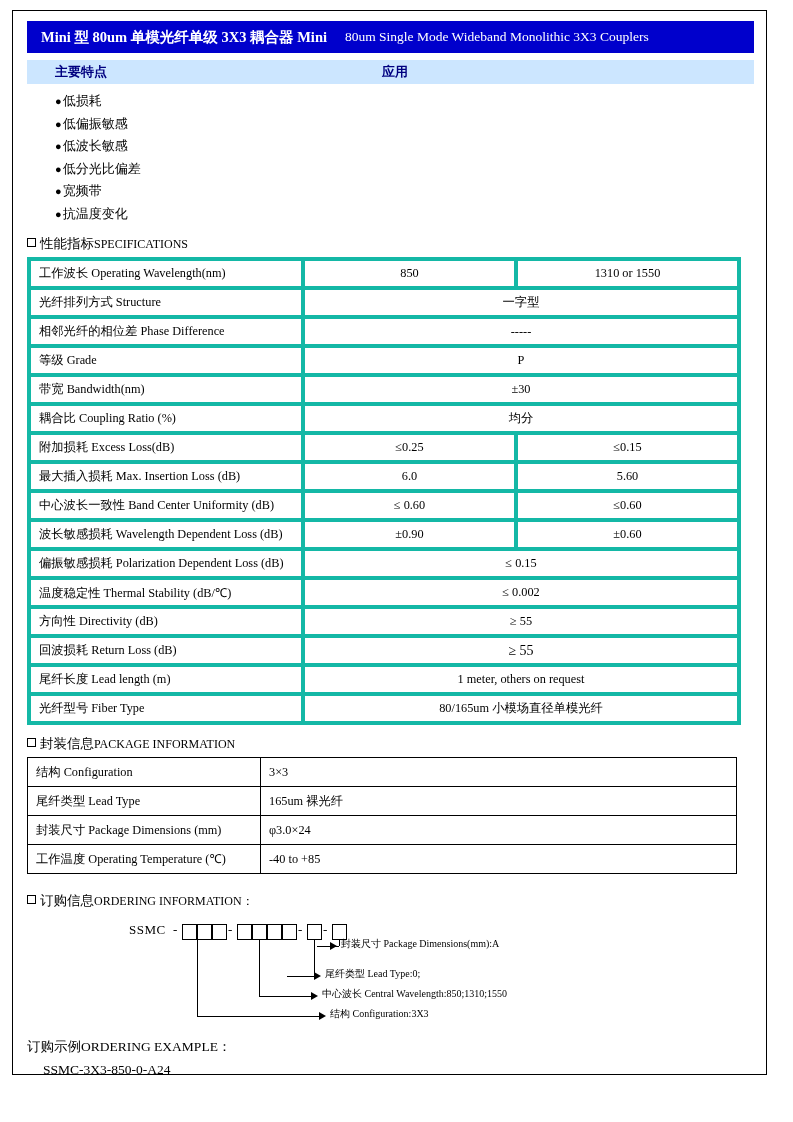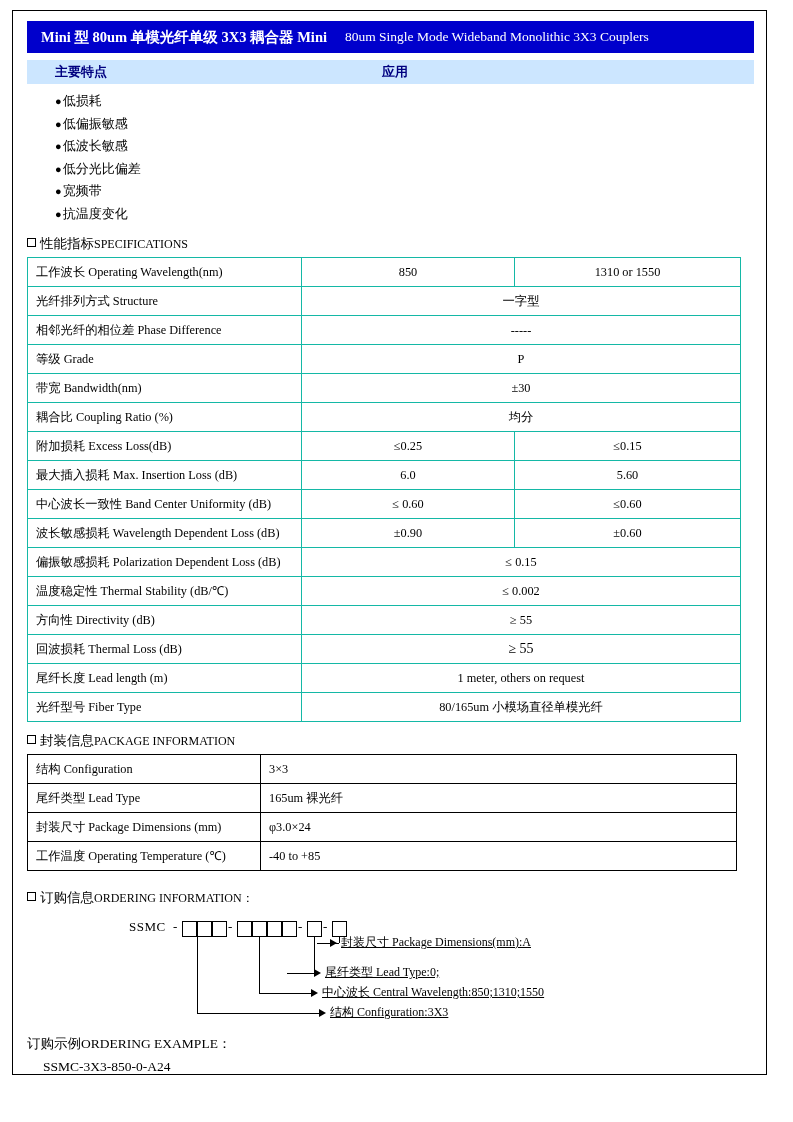--- a/index.html
+++ b/index.html
@@ -116,21 +116,21 @@
   .sec-head .cn { font-size: 13.5px; }
   .sec-head .en { font-size: 12px; }
 
   
   table.spec {
     border-collapse: collapse;
     width: 714px;
     table-layout: fixed;
   }
   table.spec td {
-    border: 1px solid #14b8a6;
+    border: 4px solid #14b8a6;
     height: 29px;
     font-size: 12.3px;
     padding: 0 8px;
     box-sizing: border-box;
     vertical-align: middle;
   }
   table.spec td.label {
     width: 274px;
     text-align: left;
   }
@@ -193,23 +193,22 @@
   .arrow {
     position: absolute;
     width: 0;
     height: 0;
     border-top: 4px solid transparent;
     border-bottom: 4px solid transparent;
     border-left: 7px solid #000;
   }
   .otext {
     position: absolute;
-    font-size: 12px;
-    white-space: nowrap;
-    text-decoration: underline;
+    font-size: 10px;
+    white-space: nowrap;
   }
 
   .example-head {
     font-size: 13.5px;
     margin-top: 2px;
     white-space: nowrap;
   }
   .example-val {
     font-size: 13.5px;
     margin-top: 6px;
@@ -301,21 +300,21 @@
         </tr>
         <tr>
           <td class="label">温度稳定性 Thermal Stability (dB/℃)</td>
           <td class="val" colspan="2">≤ 0.002</td>
         </tr>
         <tr>
           <td class="label">方向性 Directivity (dB)</td>
           <td class="val" colspan="2">≥ 55</td>
         </tr>
         <tr>
-          <td class="label">回波损耗 Thermal Loss (dB)</td>
+          <td class="label">回波损耗 Return Loss (dB)</td>
           <td class="val" colspan="2" style="font-size:14px">≥ 55</td>
         </tr>
         <tr>
           <td class="label">尾纤长度 Lead length (m)</td>
           <td class="val" colspan="2">1 meter, others on request</td>
         </tr>
         <tr>
           <td class="label">光纤型号 Fiber Type</td>
           <td class="val" colspan="2">80/165um 小模场直径单模光纤</td>
         </tr>

